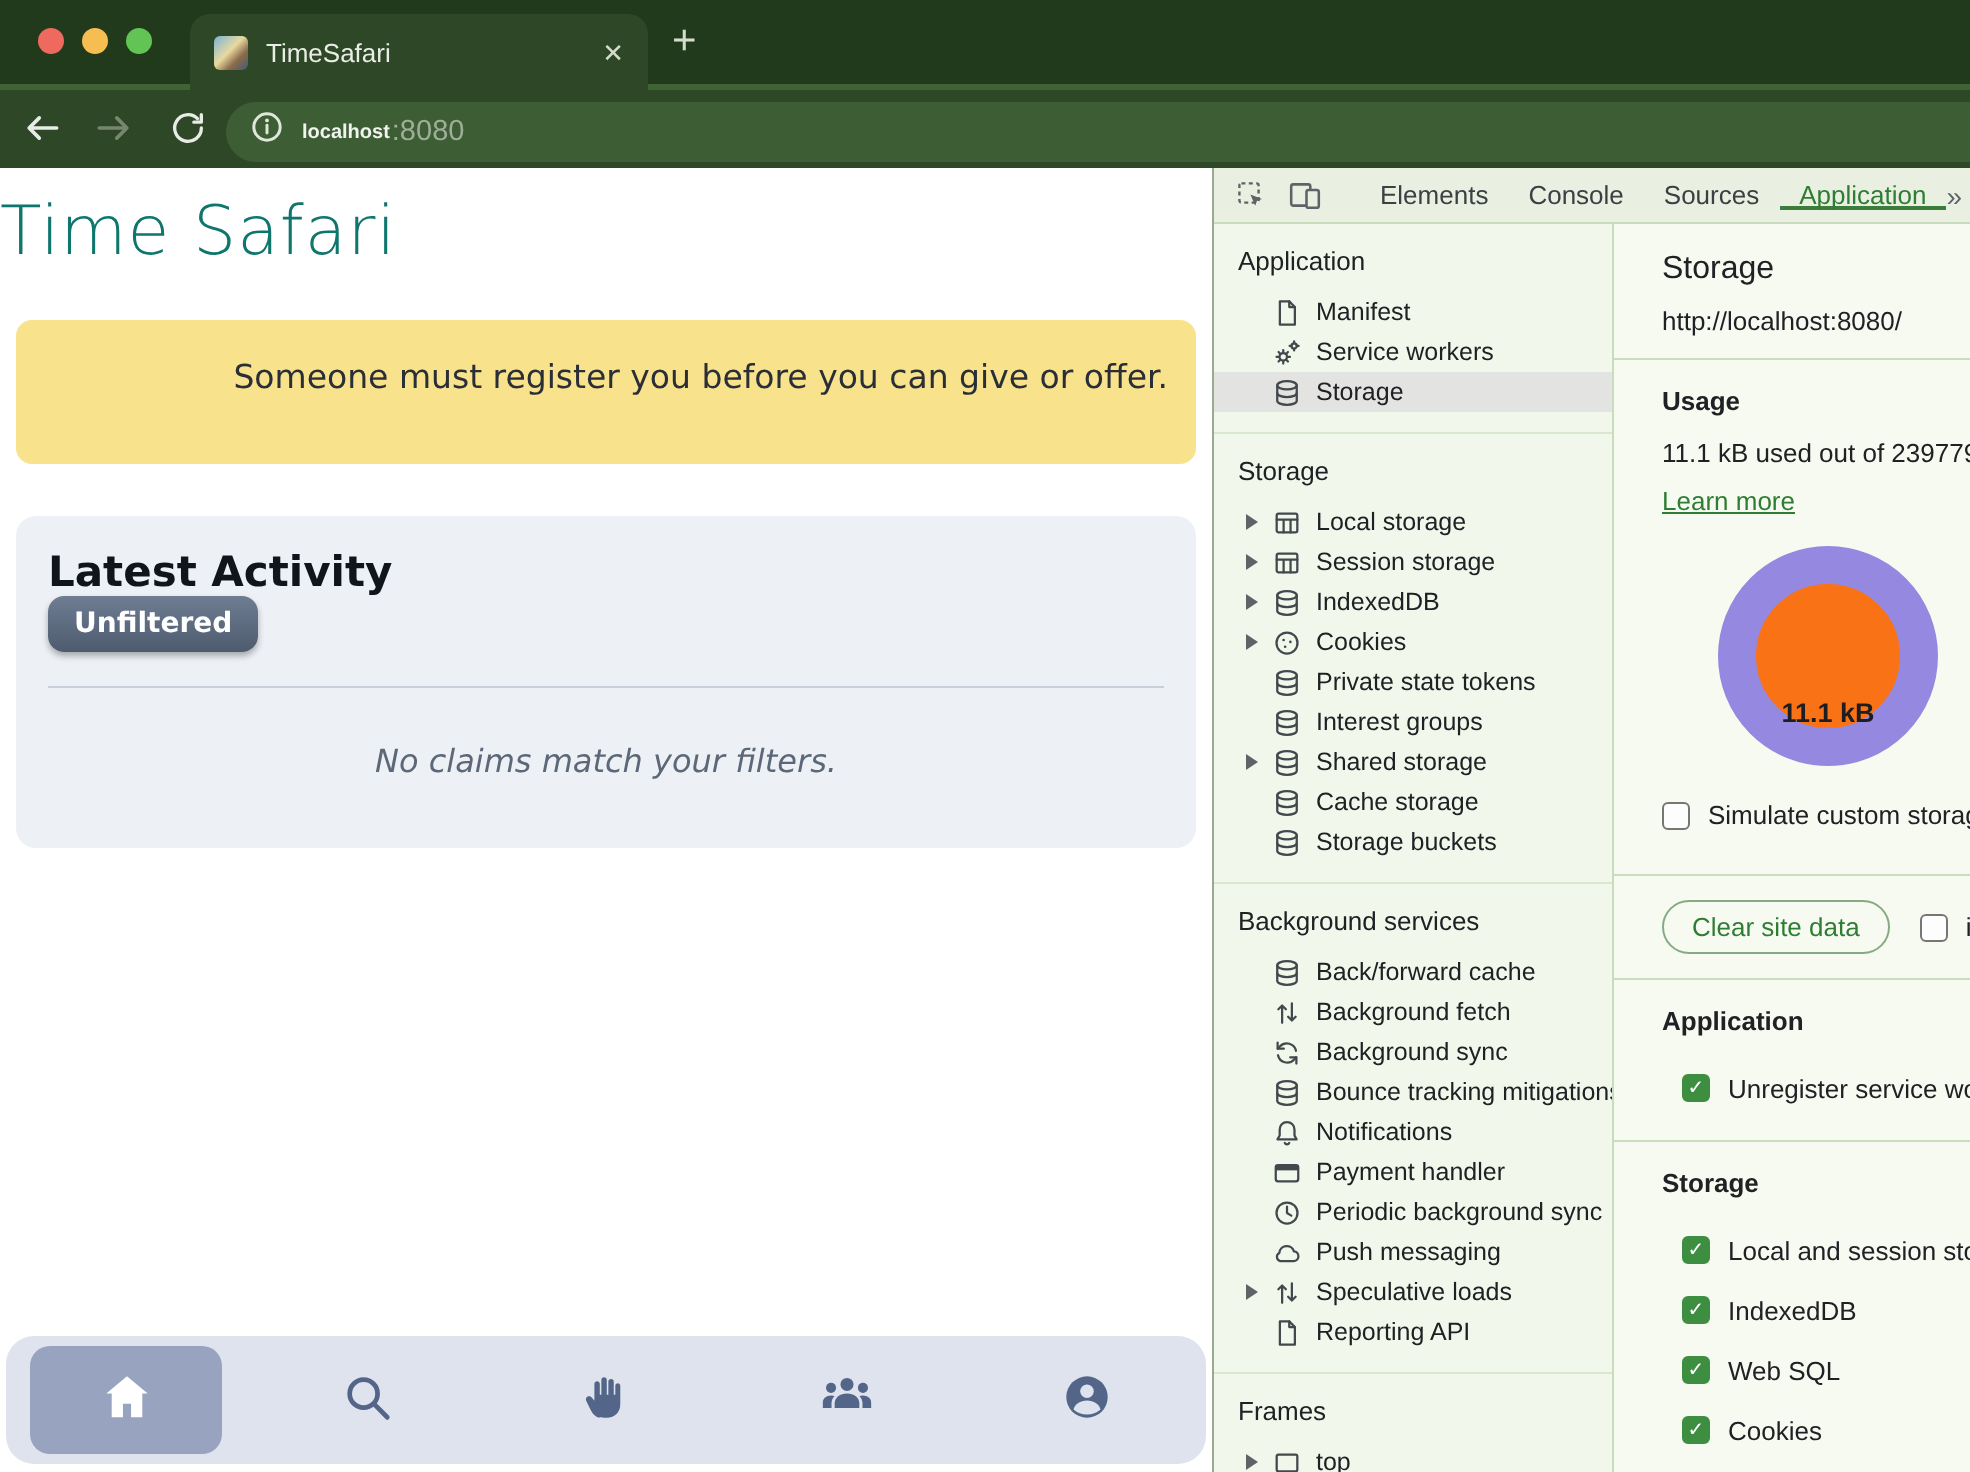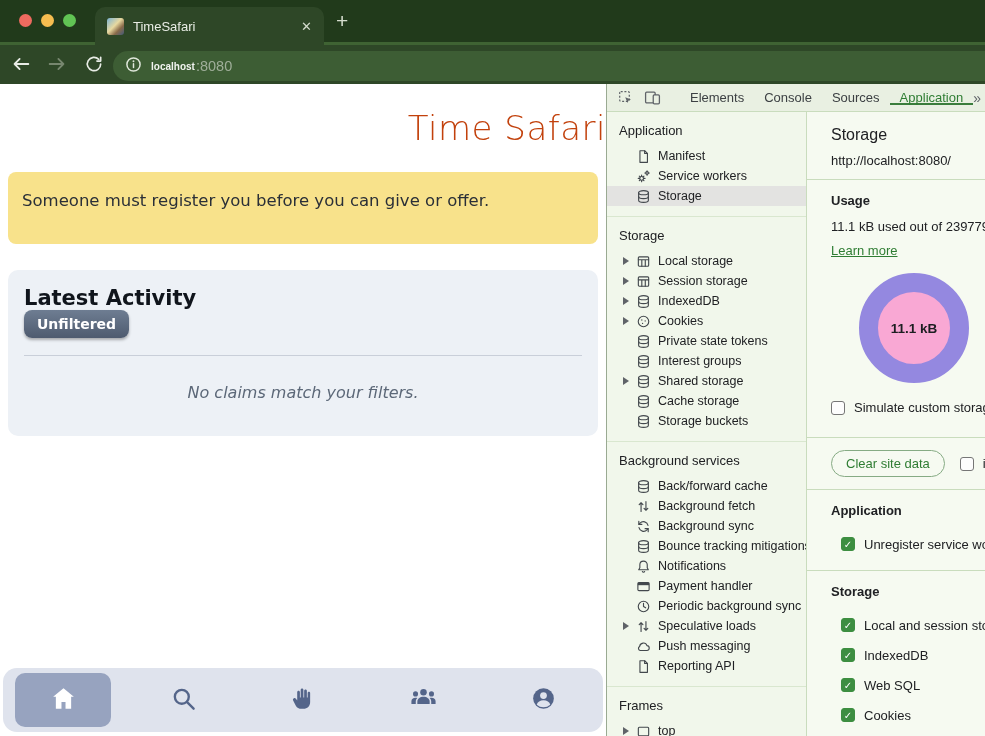--- a/index.html
+++ b/index.html
@@ -27,24 +27,24 @@
   .omni-port { color:#9fae99; font-size:14.5px; margin-left:-8px; }
 
   
   .content { position:absolute; top:84px; left:0; right:0; bottom:0; display:flex; }
   .page { width:606px; position:relative; background:#fff; overflow:hidden;
           font-family:"DejaVu Sans", sans-serif; }
   .devtools { flex:1; background:#f1f7eb; border-left:1px solid #9aaa92; display:flex;
               flex-direction:column; overflow:hidden; color:#202124; }
 
   
-  .page h1 { margin-top:24px; text-align:right; font-size:34px; font-weight:300;
-             letter-spacing:.5px; color:#c2410c; }
+  .page h1 { margin-top:12px; text-align:left; font-size:34px; font-weight:300;
+             letter-spacing:.5px; color:#0f766e; }
   .alert { margin:24px 8px 0; background:#f8e28b; border-radius:8px; padding:19px 14px 17px; }
-  .alert-msg { text-align:left; font-size:16.5px; color:#2a2f37; margin-bottom:17px; }
+  .alert-msg { text-align:right; font-size:16.5px; color:#2a2f37; margin-bottom:17px; }
   .alert-btn { display:block; width:calc(100% - 30px); margin:0 auto;
                background:linear-gradient(#6288ee,#3252c7); color:#fff; font-weight:700;
                font-size:17px; border:none; border-radius:8px; padding:12px 0; text-align:center;
                font-family:inherit; cursor:pointer; box-shadow:0 2px 3px rgba(0,0,0,.25); }
   .card { margin:26px 8px 0; background:#edf1f6; border-radius:10px; padding:16px 16px 34px; }
   .card-head { display:flex; justify-content:space-between; align-items:flex-start;flex-direction:column; }
   .card-title { font-size:21px; font-weight:700; color:#10151c; }
   .badge { background:linear-gradient(#6e7d92,#4e5b6f); color:#fff; font-size:14px; font-weight:700;
            padding:6px 13px; border-radius:8px; border:none; font-family:inherit;
            box-shadow:0 2px 3px rgba(0,0,0,.3); }
@@ -84,22 +84,22 @@
   .dt-icon svg { width:15px; height:15px; }
   .dt-panel { flex:1; overflow:hidden; background:#f6faf1; font-size:13px; }
   .dt-panel-head { padding:14px 0 11px 24px; border-bottom:1px solid #c9dcbd; white-space:nowrap; }
   .dt-panel-title { font-size:16px; margin-bottom:9px; }
   .dt-sec { padding:13px 0 22px 24px; border-bottom:1px solid #c9dcbd; white-space:nowrap;
             overflow:hidden; }
   .dt-h { font-weight:700; margin-bottom:11px; }
   .dt-usage-text { margin-bottom:9px; }
   .dt-link { color:#2f7d33; text-decoration:underline; cursor:pointer;text-align:center; }
   .donut { width:110px; height:110px; border:19px solid #9488e0; border-radius:50%;
-           display:flex; align-items:center; justify-content:center; margin:15px 0 17px 28px;
-           background:#f9a8d4; }
+           display:flex; align-items:flex-end; justify-content:center; margin:15px 0 17px 28px;
+           background:#f97316; }
   .donut-label { font-weight:700; font-size:13.5px; color:#1c1e21; }
   .check-row { display:flex; align-items:center; gap:9px; white-space:nowrap; }
   .checkbox { width:14px; height:14px; flex:0 0 14px; border:1px solid #767676; border-radius:3px;
               background:#fdfdfd; display:inline-flex; align-items:center; justify-content:center;
               font-size:10px; color:#fff; cursor:pointer; }
   .checkbox.checked { background:#3d8e41; border-color:#3d8e41; }
   .clear-row { display:flex; align-items:center; gap:15px; padding:12px 0 12px 24px;
                border-bottom:1px solid #c9dcbd; white-space:nowrap; overflow:hidden; }
   .clear-btn { border:1px solid #86ab84; color:#2f7d33; background:transparent; border-radius:14px;
                padding:5px 14px; font-size:13px; font-family:inherit; cursor:pointer; }
@@ -462,38 +462,38 @@
                 <span class="exp"></span>
                 <span class="dt-icon">
                   <svg viewBox="0 0 16 16" fill="none" stroke="#43484d" stroke-width="1.2" stroke-linecap="round" stroke-linejoin="round">
                     <circle cx="8" cy="8" r="5.6"></circle>
                     <path d="M8 4.6V8l2.3 1.4"></path>
                   </svg>
                 </span>
                 <span>Periodic background sync</span>
               </div>
               <div class="dt-row">
+                <span class="exp"></span>
+                <span class="dt-icon">
+                  <svg viewBox="0 0 16 16" fill="none" stroke="#43484d" stroke-width="1.2" stroke-linecap="round" stroke-linejoin="round">
+                    <path d="M4.4 12.3h6.9a2.6 2.6 0 0 0 .4-5.2 4 4 0 0 0-7.8.9 2.3 2.3 0 0 0 .5 4.3z"></path>
+                  </svg>
+                </span>
+                <span>Push messaging</span>
+              </div>
+              <div class="dt-row">
                 <span class="exp">
                   <i class="tri"></i>
                 </span>
                 <span class="dt-icon">
                   <svg viewBox="0 0 16 16" fill="none" stroke="#43484d" stroke-width="1.2" stroke-linecap="round" stroke-linejoin="round">
                     <path d="M5.4 13.2V4M5.4 4 3.4 6M5.4 4l2 2M10.6 2.8V12M10.6 12l-2-2M10.6 12l2-2"></path>
                   </svg>
                 </span>
                 <span>Speculative loads</span>
-              </div>
-              <div class="dt-row">
-                <span class="exp"></span>
-                <span class="dt-icon">
-                  <svg viewBox="0 0 16 16" fill="none" stroke="#43484d" stroke-width="1.2" stroke-linecap="round" stroke-linejoin="round">
-                    <path d="M4.4 12.3h6.9a2.6 2.6 0 0 0 .4-5.2 4 4 0 0 0-7.8.9 2.3 2.3 0 0 0 .5 4.3z"></path>
-                  </svg>
-                </span>
-                <span>Push messaging</span>
               </div>
               <div class="dt-row">
                 <span class="exp"></span>
                 <span class="dt-icon">
                   <svg viewBox="0 0 16 16" fill="none" stroke="#43484d" stroke-width="1.2" stroke-linecap="round" stroke-linejoin="round">
                     <path d="M4.2 1.8h5l3 3v9.4H4.2z"></path>
                     <path d="M9.2 1.8v3h3"></path>
                   </svg>
                 </span>
                 <span>Reporting API</span>

